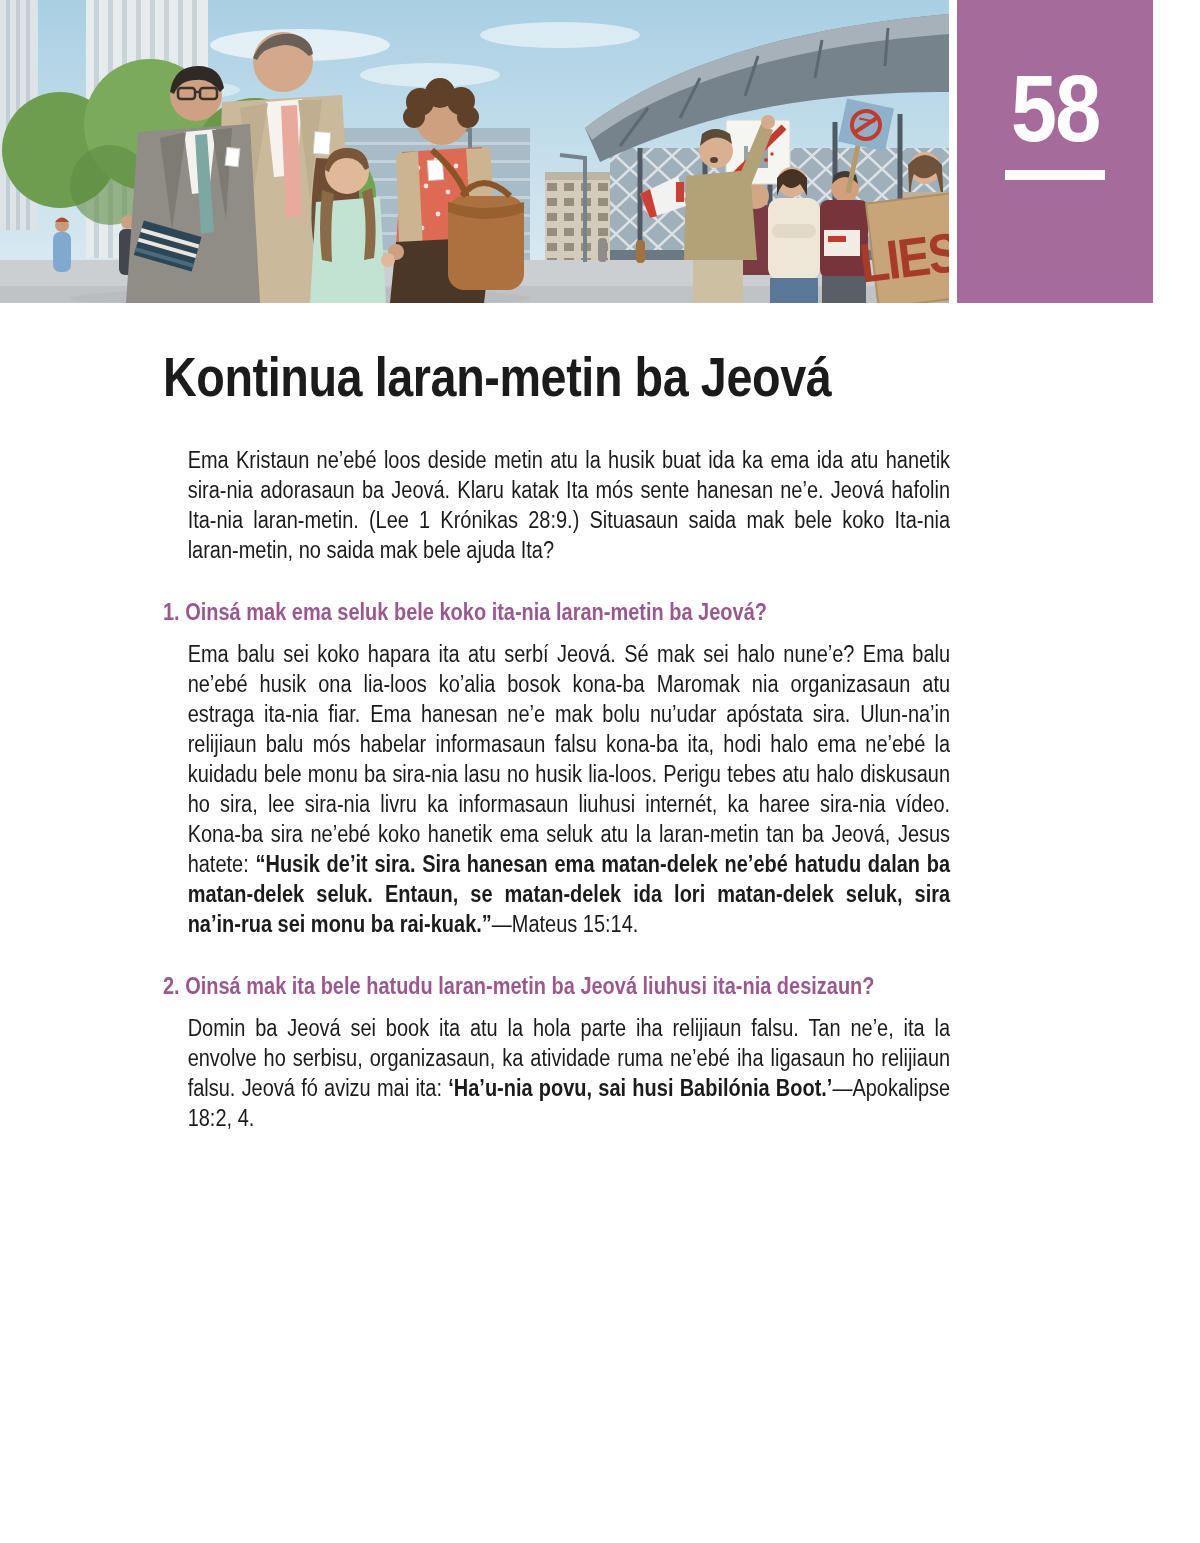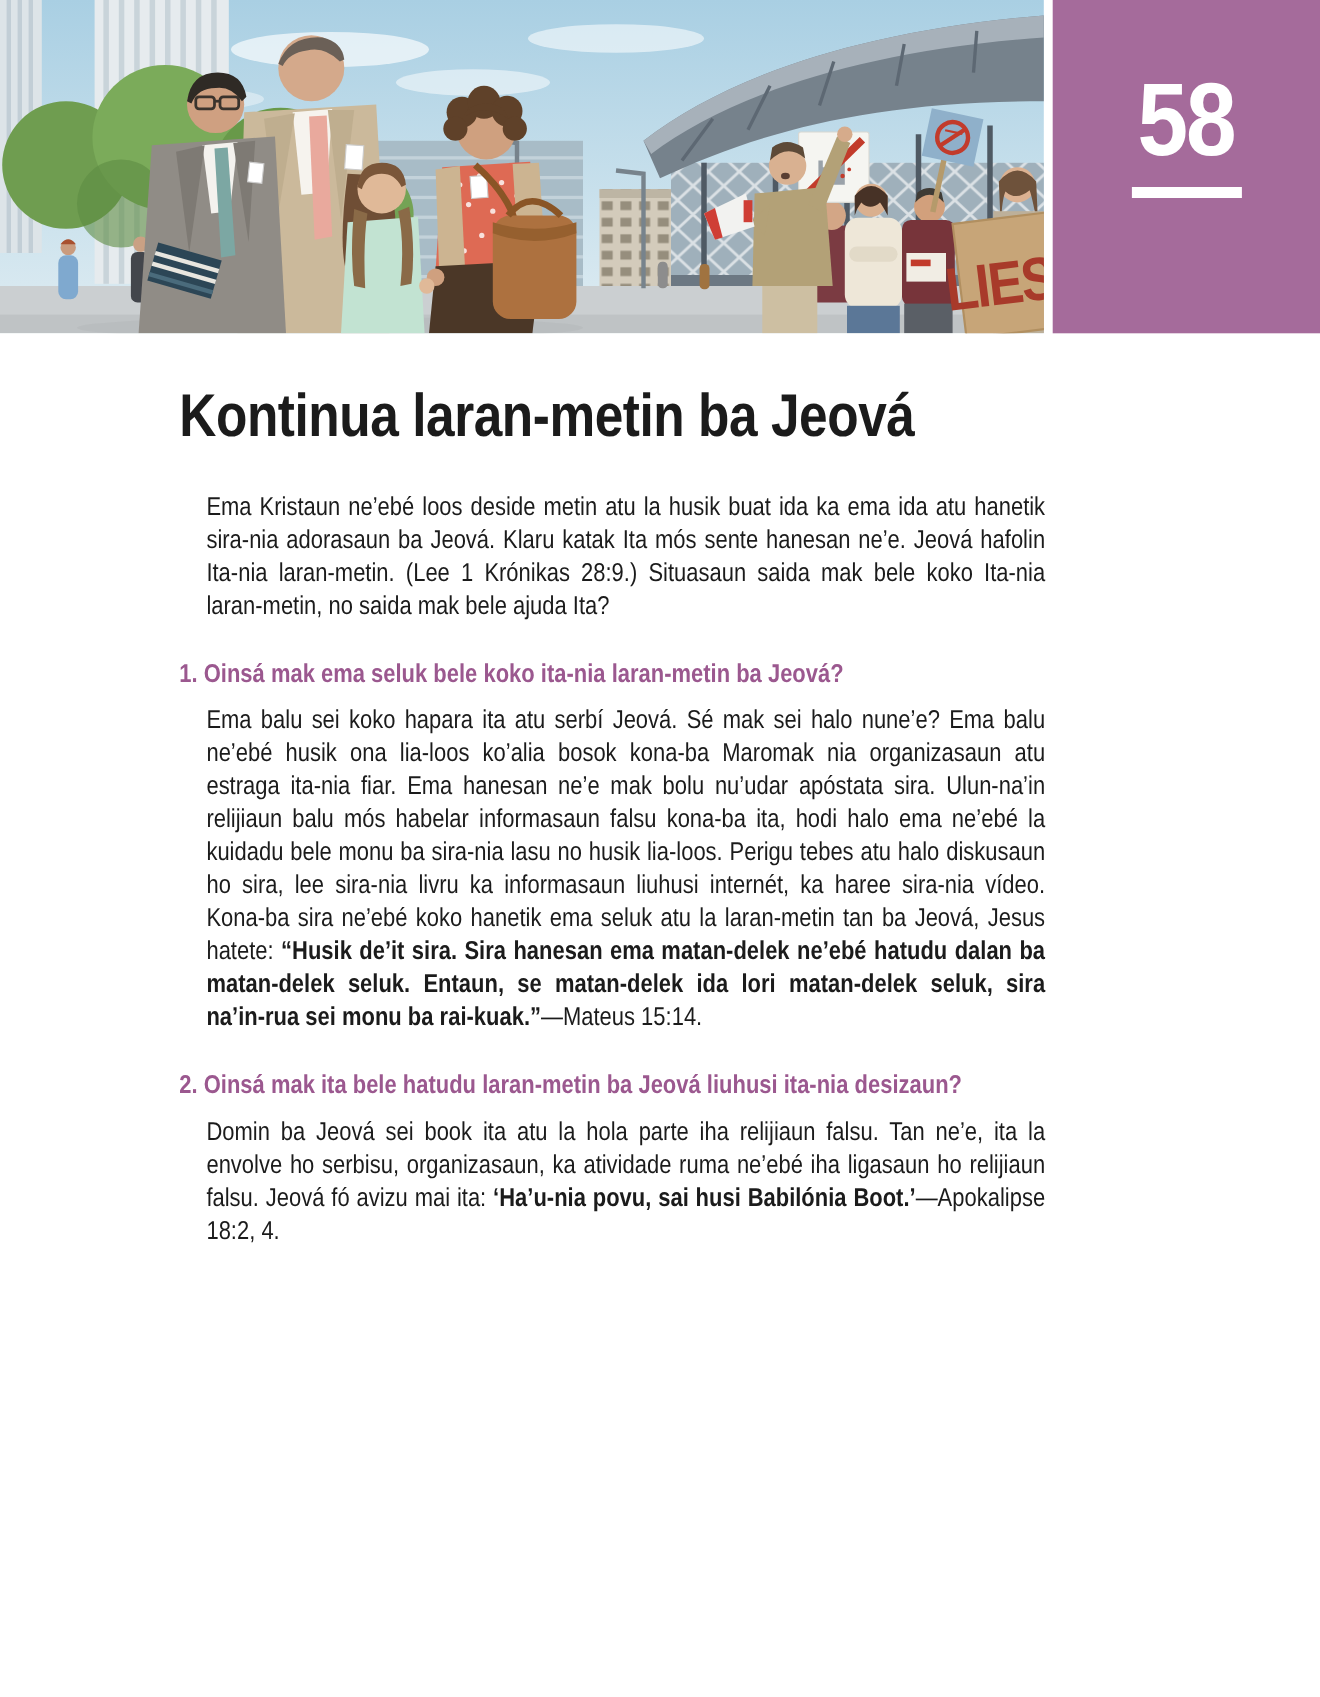--- a/index.html
+++ b/index.html
@@ -11,21 +11,21 @@
     font-family:"Liberation Sans",sans-serif;
   }
   
   .photo{
     position:absolute;left:0;top:0;width:949px;height:303px;
     overflow:hidden;
   }
   .photo svg{display:block;width:100%;height:100%;}
   
   .badge{
-    position:absolute;left:957px;top:0;width:243px;height:303px;
+    position:absolute;left:957px;top:0;width:196px;height:303px;
     background:#a56b9b;
     display:flex;flex-direction:column;align-items:center;justify-content:flex-start;
   }
   .badge-number{
     margin-top:62px;
     color:#ffffff;font-size:94px;font-weight:700;line-height:1;
     transform:scaleX(0.88);transform-origin:center top;
     letter-spacing:-2px;
   }
   .badge-underline{

